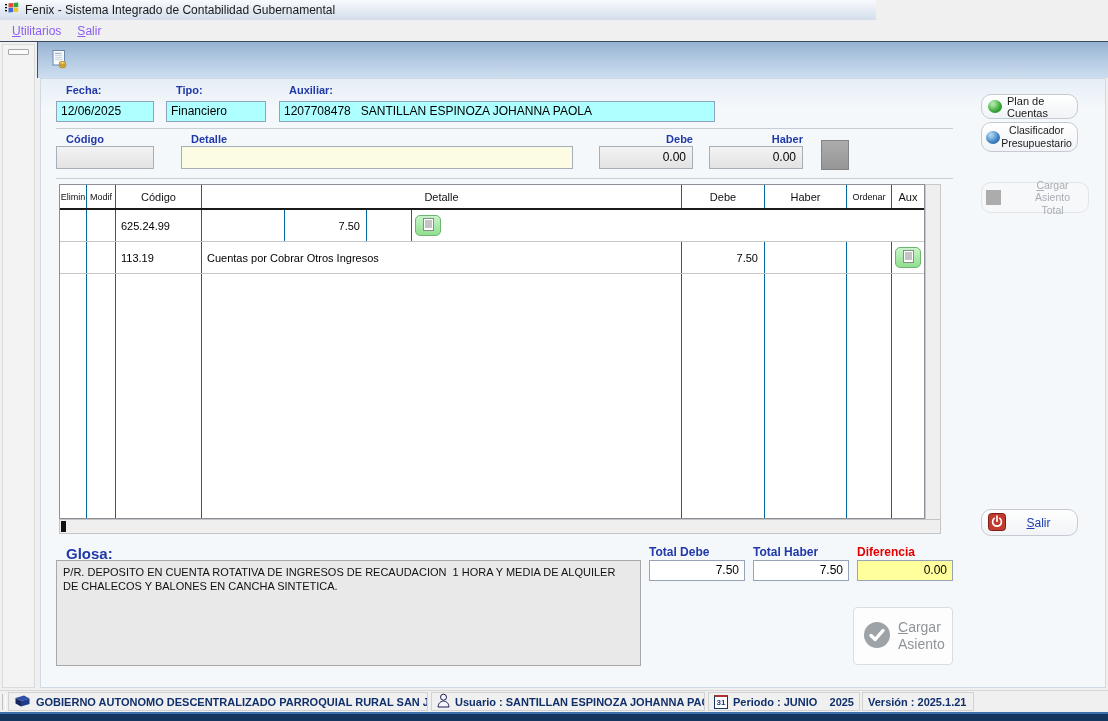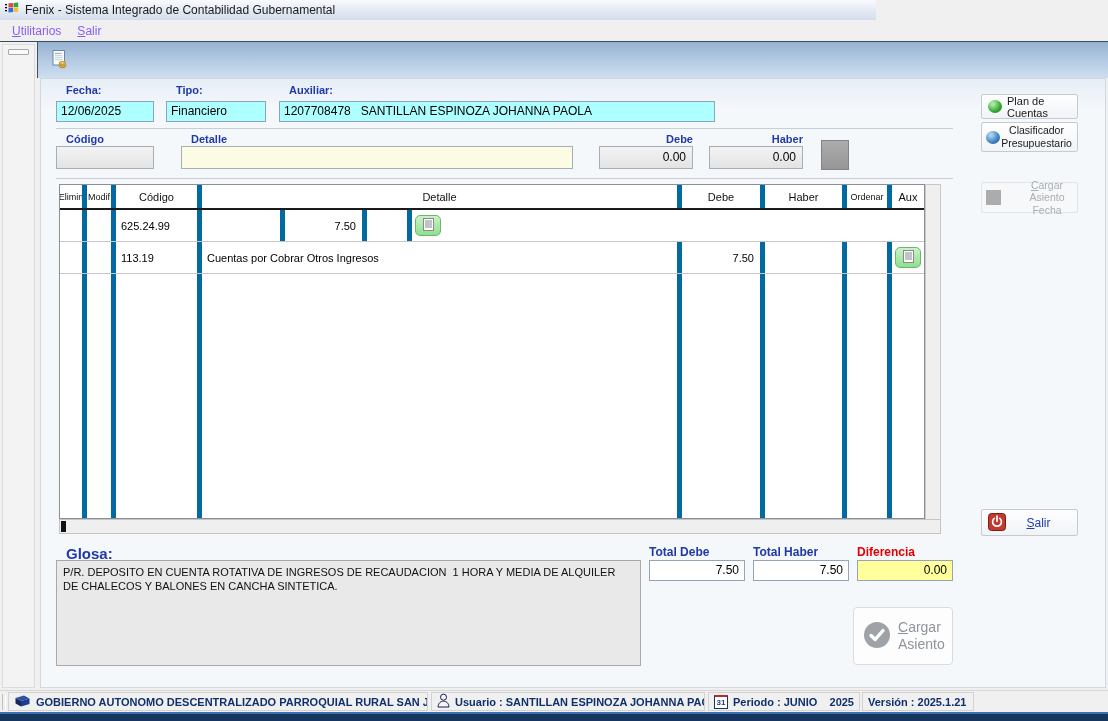--- a/index.html
+++ b/index.html
@@ -47,21 +47,21 @@
   .sep { position:absolute; height:1px; background:#C9CED6; }
   .graybtn { position:absolute; left:780px; top:61px; width:28px; height:30px;
     background:linear-gradient(180deg,#ACACAC,#969696); border:1px solid #838383; }
 
   
   .tbl { position:absolute; left:18px; top:105px; width:866px; border:1px solid #8C9096; background:#FFF; }
   .trow { display:flex; width:864px; }
   .thead { height:25px; border-bottom:2px solid #1A1A1A; }
   .tdata { height:32px; border-bottom:1px solid #C6C6C6; }
   .tempty { height:244px; }
-  .cell { border-right:5px solid #0369a1; height:100%; display:flex; align-items:center; overflow:hidden; }
+  .cell { border-right:1px solid #0369a1; height:100%; display:flex; align-items:center; overflow:hidden; }
   .hcell { justify-content:center; font-size:11px; color:#111; }
   .hsmall { font-size:9px; }
   .c0{width:27px}.c1{width:29px}.c2{width:86px}.c3{width:480px}.c4{width:83px}.c5{width:82px}.c6{width:45px}.c7{width:32px; border-right:none;}
   .cellL { padding-left:5px; font-size:11px; }
   .cellR { justify-content:flex-end; padding-right:6px; font-size:11px; }
   .auxbtn { margin:auto; width:26px; height:21px; border:1px solid #6FB56F; border-radius:5px;
     background:linear-gradient(180deg,#C9F4C9,#8FE08F); display:flex; align-items:center; justify-content:center; }
   .vscroll { position:absolute; left:884px; top:105px; width:16px; height:336px;
     background:#EFEFEF; border:1px solid #C8C8C8; }
   .hscroll { position:absolute; left:18px; top:440px; width:882px; height:15px;
@@ -73,21 +73,21 @@
     background:#E9E9E9; border:1px solid #A8A8A8; font-size:11px; color:#111;
     padding:4px 18px 4px 6px; white-space:pre-wrap; line-height:1.3; }
   .tot-lbl { position:absolute; top:466px; width:96px; font-size:12px; font-weight:bold; color:#2038A8; text-align:left; }
   .tot-field { position:absolute; top:481px; width:96px; height:21px; border:1px solid #96A4B6;
     background:#FFF; font-size:12px; line-height:19px; text-align:right; padding-right:5px; }
   .dif-lbl { color:#E40000; }
   .dif-field { background:#FFFF9C; }
 
   
   .btn { position:absolute; background:linear-gradient(180deg,#FFFFFF,#F1F3F6);
-    border:1px solid #C6CBD2; border-radius:2px; display:flex; align-items:center;
+    border:1px solid #C6CBD2; border-radius:10px; display:flex; align-items:center;
     font-size:11px; color:#1A1A1A; cursor:default; }
   .btn-disabled { background:#F7F8F9; border-color:#E1E4E8; color:#A9ADB3; }
   .sphere { width:14px; height:13px; border-radius:50%; flex:0 0 auto; }
   .sphere-green { background:radial-gradient(circle at 35% 30%, #A9E8A0 10%, #35A435 60%, #1C7A1C); }
   .sphere-blue  { background:radial-gradient(circle at 35% 30%, #A8D0F0 10%, #3A7EC0 60%, #205A96); }
   .two-line { line-height:1.2; text-align:center; flex:1; font-size:10.5px; }
   .salir-text { flex:1; text-align:center; font-size:12px; color:#1F3BB3; }
   .aprobar { left:812px; top:528px; width:100px; height:58px; border-radius:4px;
     background:#FDFDFD; border:1px solid #D9DDE2; gap:7px; padding-left:9px; }
   .aprobar-text { font-size:14px; color:#8F9499; line-height:1.25; }
@@ -283,25 +283,25 @@
     </div>
 
     <div class="btn" style="left:940px; top:43px; width:97px; height:30px; padding:0 4px;">
       <span class="sphere sphere-blue"></span>
       <span class="two-line">
         <span>Clasificador</span><br>
         <span>Presupuestario</span>
       </span>
     </div>
 
-    <div class="btn btn-disabled" style="left:940px; top:103px; width:97px; height:31px; padding:0 4px; gap:20px;">
+    <div class="btn btn-disabled" style="left:940px; top:103px; width:108px; height:31px; padding:0 4px; gap:20px;">
       <span class="graysq"></span>
       <span class="two-line" style="color:#A9ADB3;">
         <span class="accel">Cargar Asiento</span><br>
-        <span>Fecha</span>
+        <span>Total</span>
       </span>
     </div>
 
     <div class="btn" style="left:940px; top:430px; width:97px; height:27px; padding:0 6px;">
       <span>
         <svg width="18" height="18" viewBox="0 0 18 18">
           <rect x="0.5" y="0.5" width="17" height="17" rx="3" fill="#C13A2E" stroke="#7E1D14"></rect>
           <path d="M6.2 5.4 A4.4 4.4 0 1 0 11.8 5.4" fill="none" stroke="#FFF" stroke-width="1.7" stroke-linecap="round"></path>
           <line x1="9" y1="3" x2="9" y2="8.2" stroke="#FFF" stroke-width="1.7" stroke-linecap="round"></line>
         </svg>

